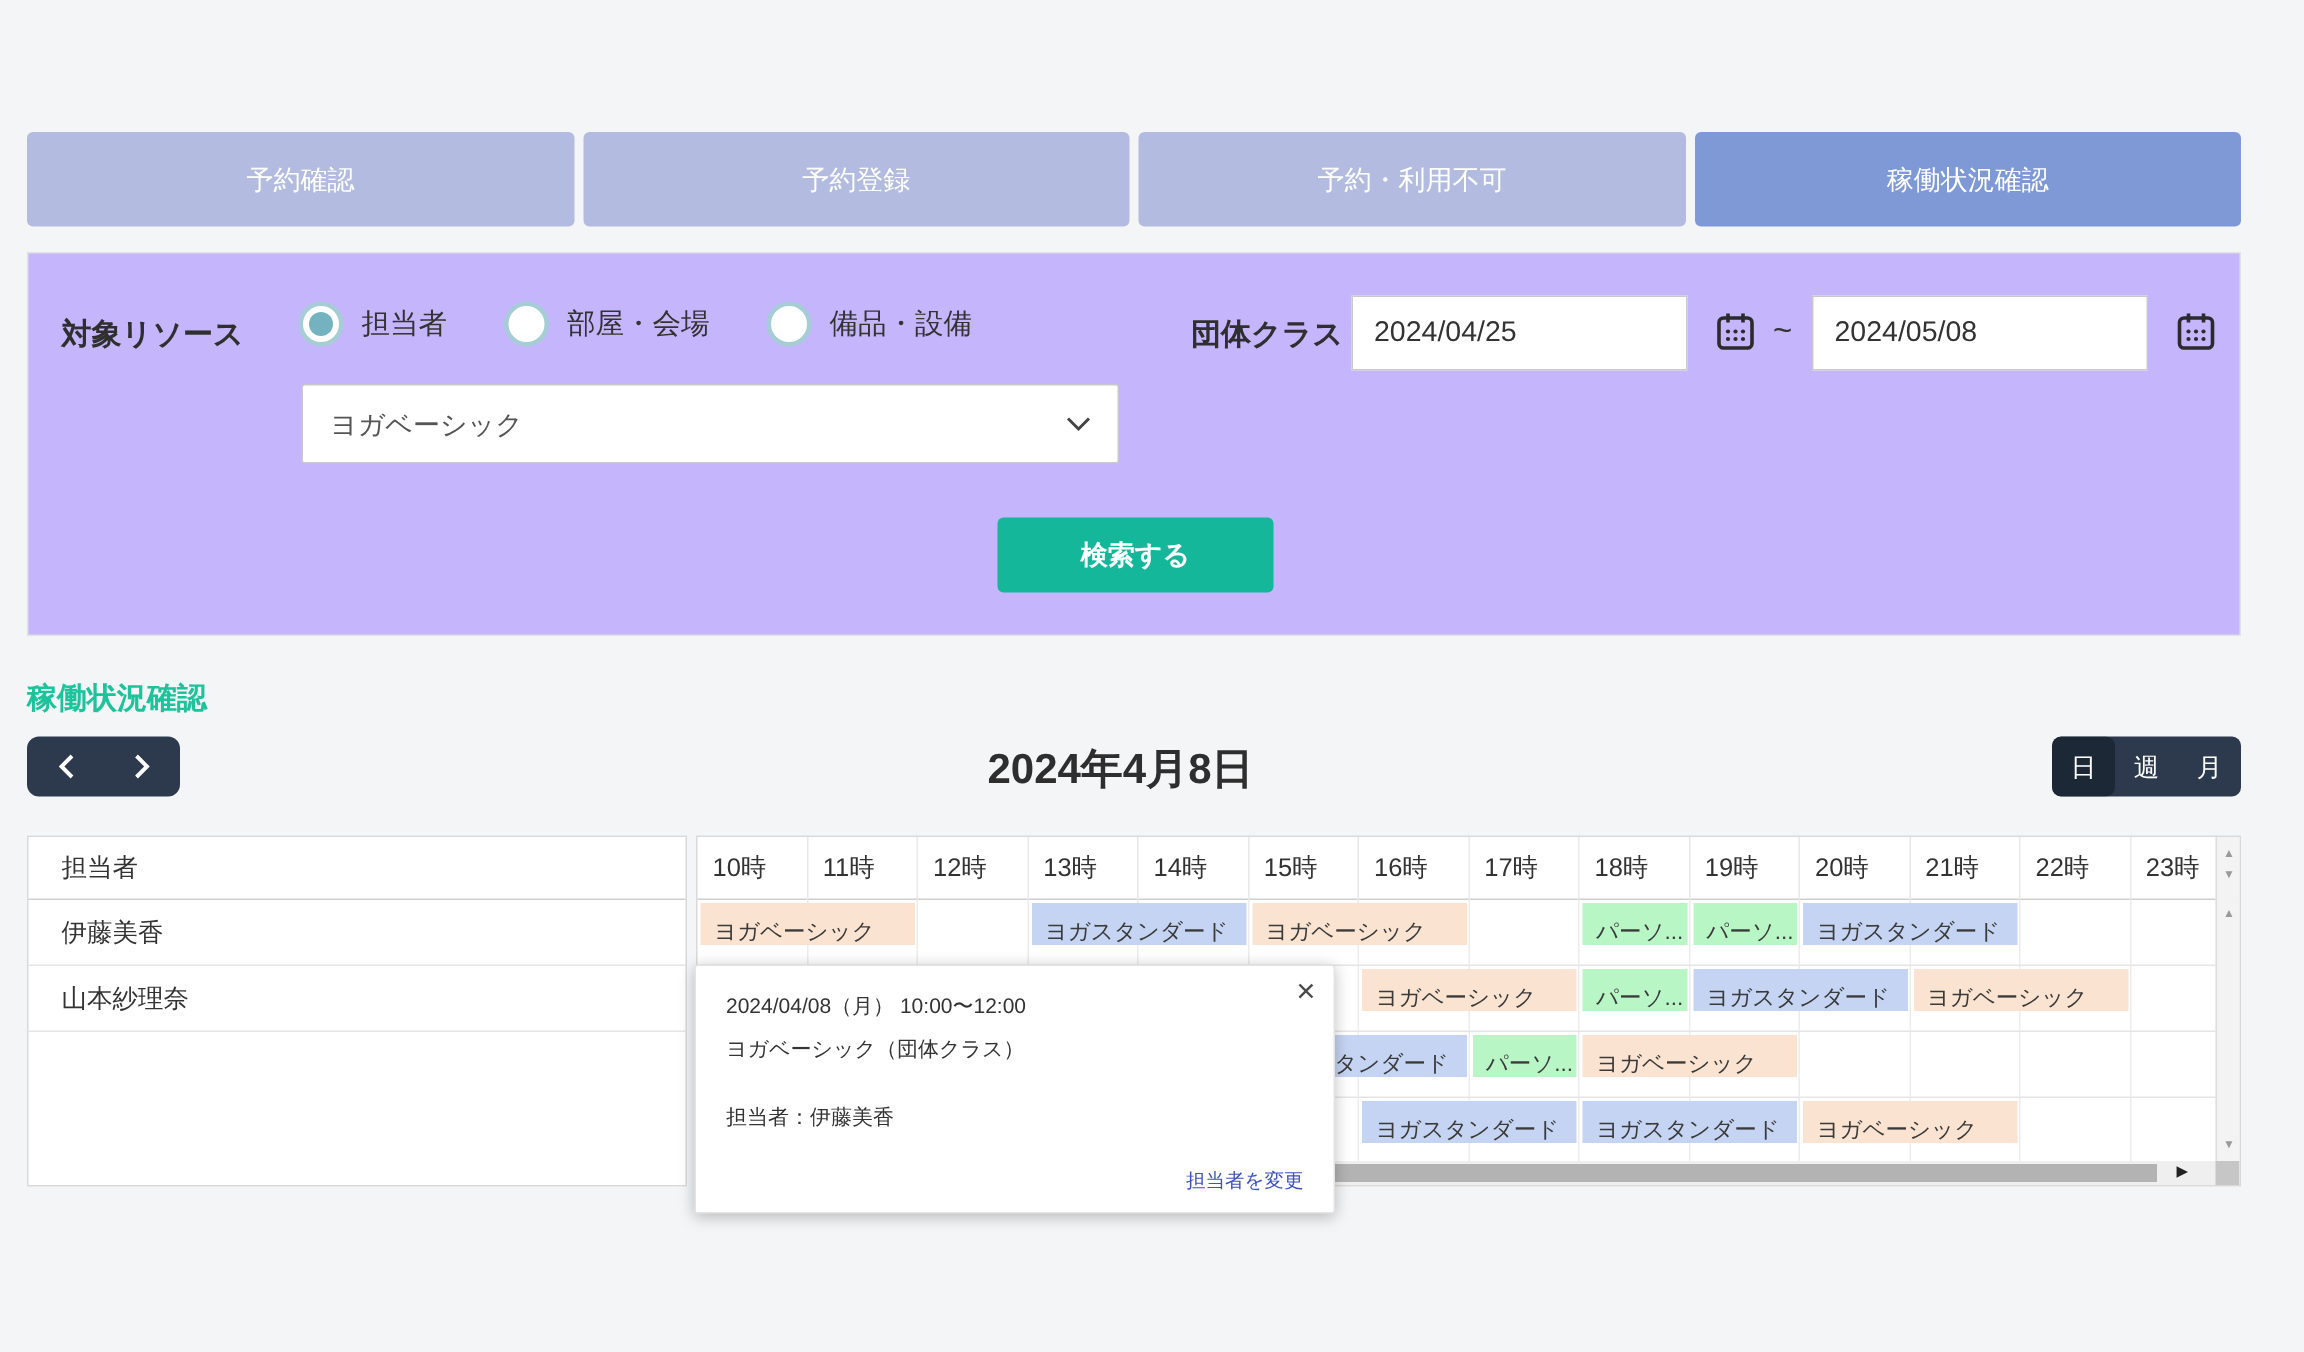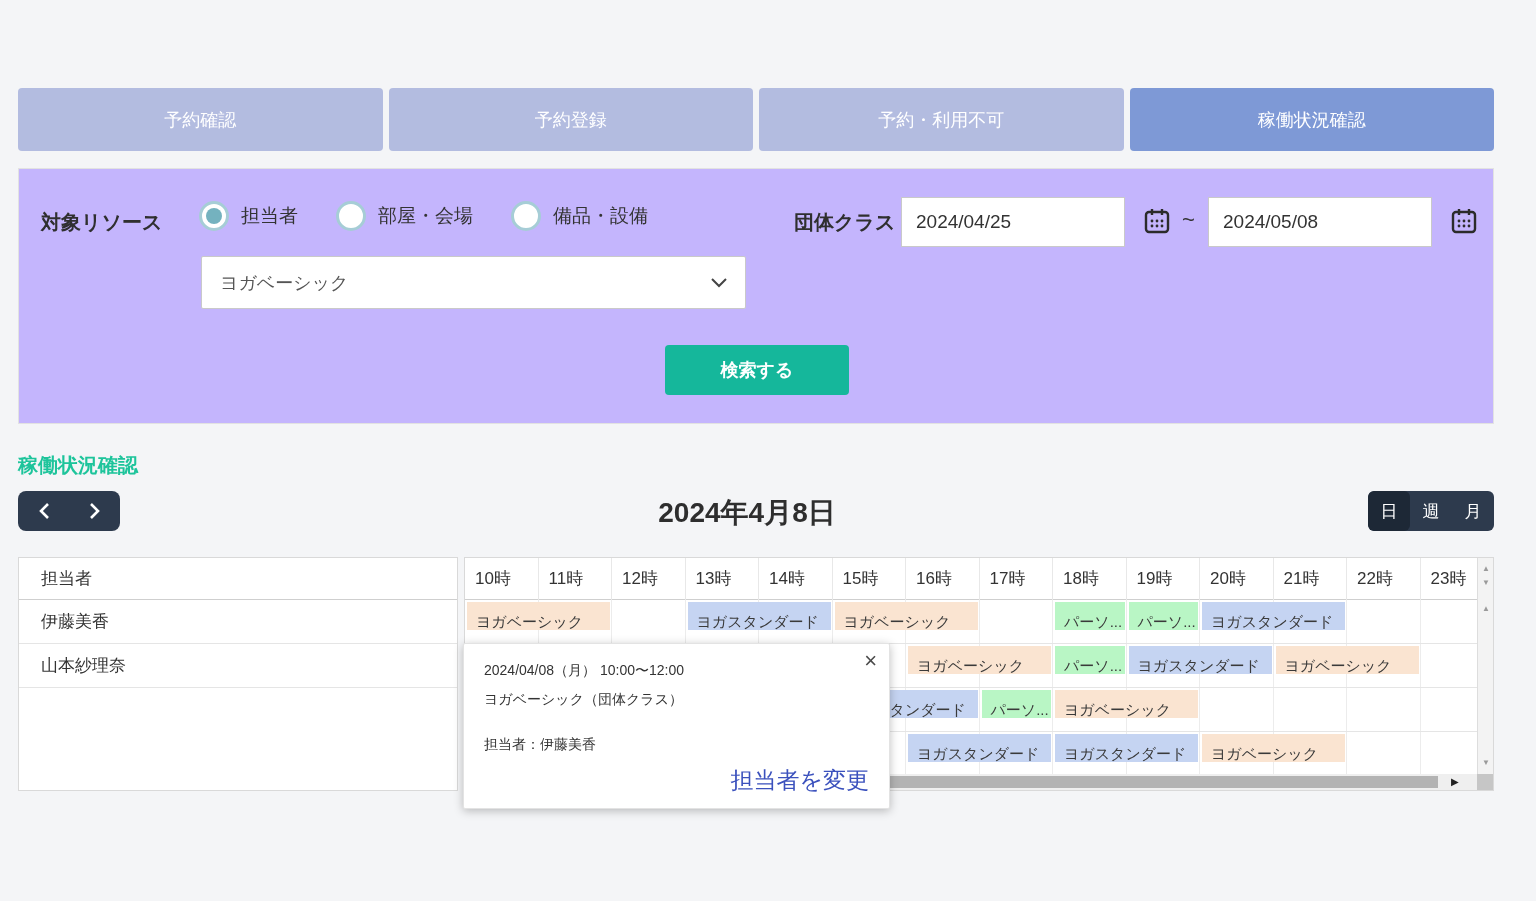--- a/index.html
+++ b/index.html
@@ -69,21 +69,21 @@
   #hscroll-right{position:absolute;left:986px;top:2px;font-size:10px;color:#222;cursor:pointer;}
   #scroll-corner{position:absolute;right:0;bottom:0;width:16px;height:16px;background:#c6c6c6;}
 
   
   #popup{position:absolute;left:463px;top:643px;width:427px;height:166px;background:#fff;border:1px solid #e3e3e3;border-radius:2px;box-shadow:0 2px 10px rgba(0,0,0,0.25);z-index:20;}
   #popup-close{position:absolute;right:12px;top:4px;font-size:22px;color:#4a4a4a;cursor:pointer;}
   .popup-line{position:absolute;left:20px;font-size:14px;color:#333;}
   #popup-when{top:18px;}
   #popup-what{top:47px;}
   #popup-staff{top:92px;}
-  #popup-link{position:absolute;right:20px;bottom:12px;font-size:23px;color:var(--link);cursor:pointer;}
+  #popup-link{position:absolute;right:20px;bottom:12px;font-size:13px;color:var(--link);cursor:pointer;}
 </style>
 </head>
 <body>
 
 <div id="app">
 
   <div id="tabs">
       <div class="tab">予約確認</div>
       <div class="tab">予約登録</div>
       <div class="tab">予約・利用不可</div>

